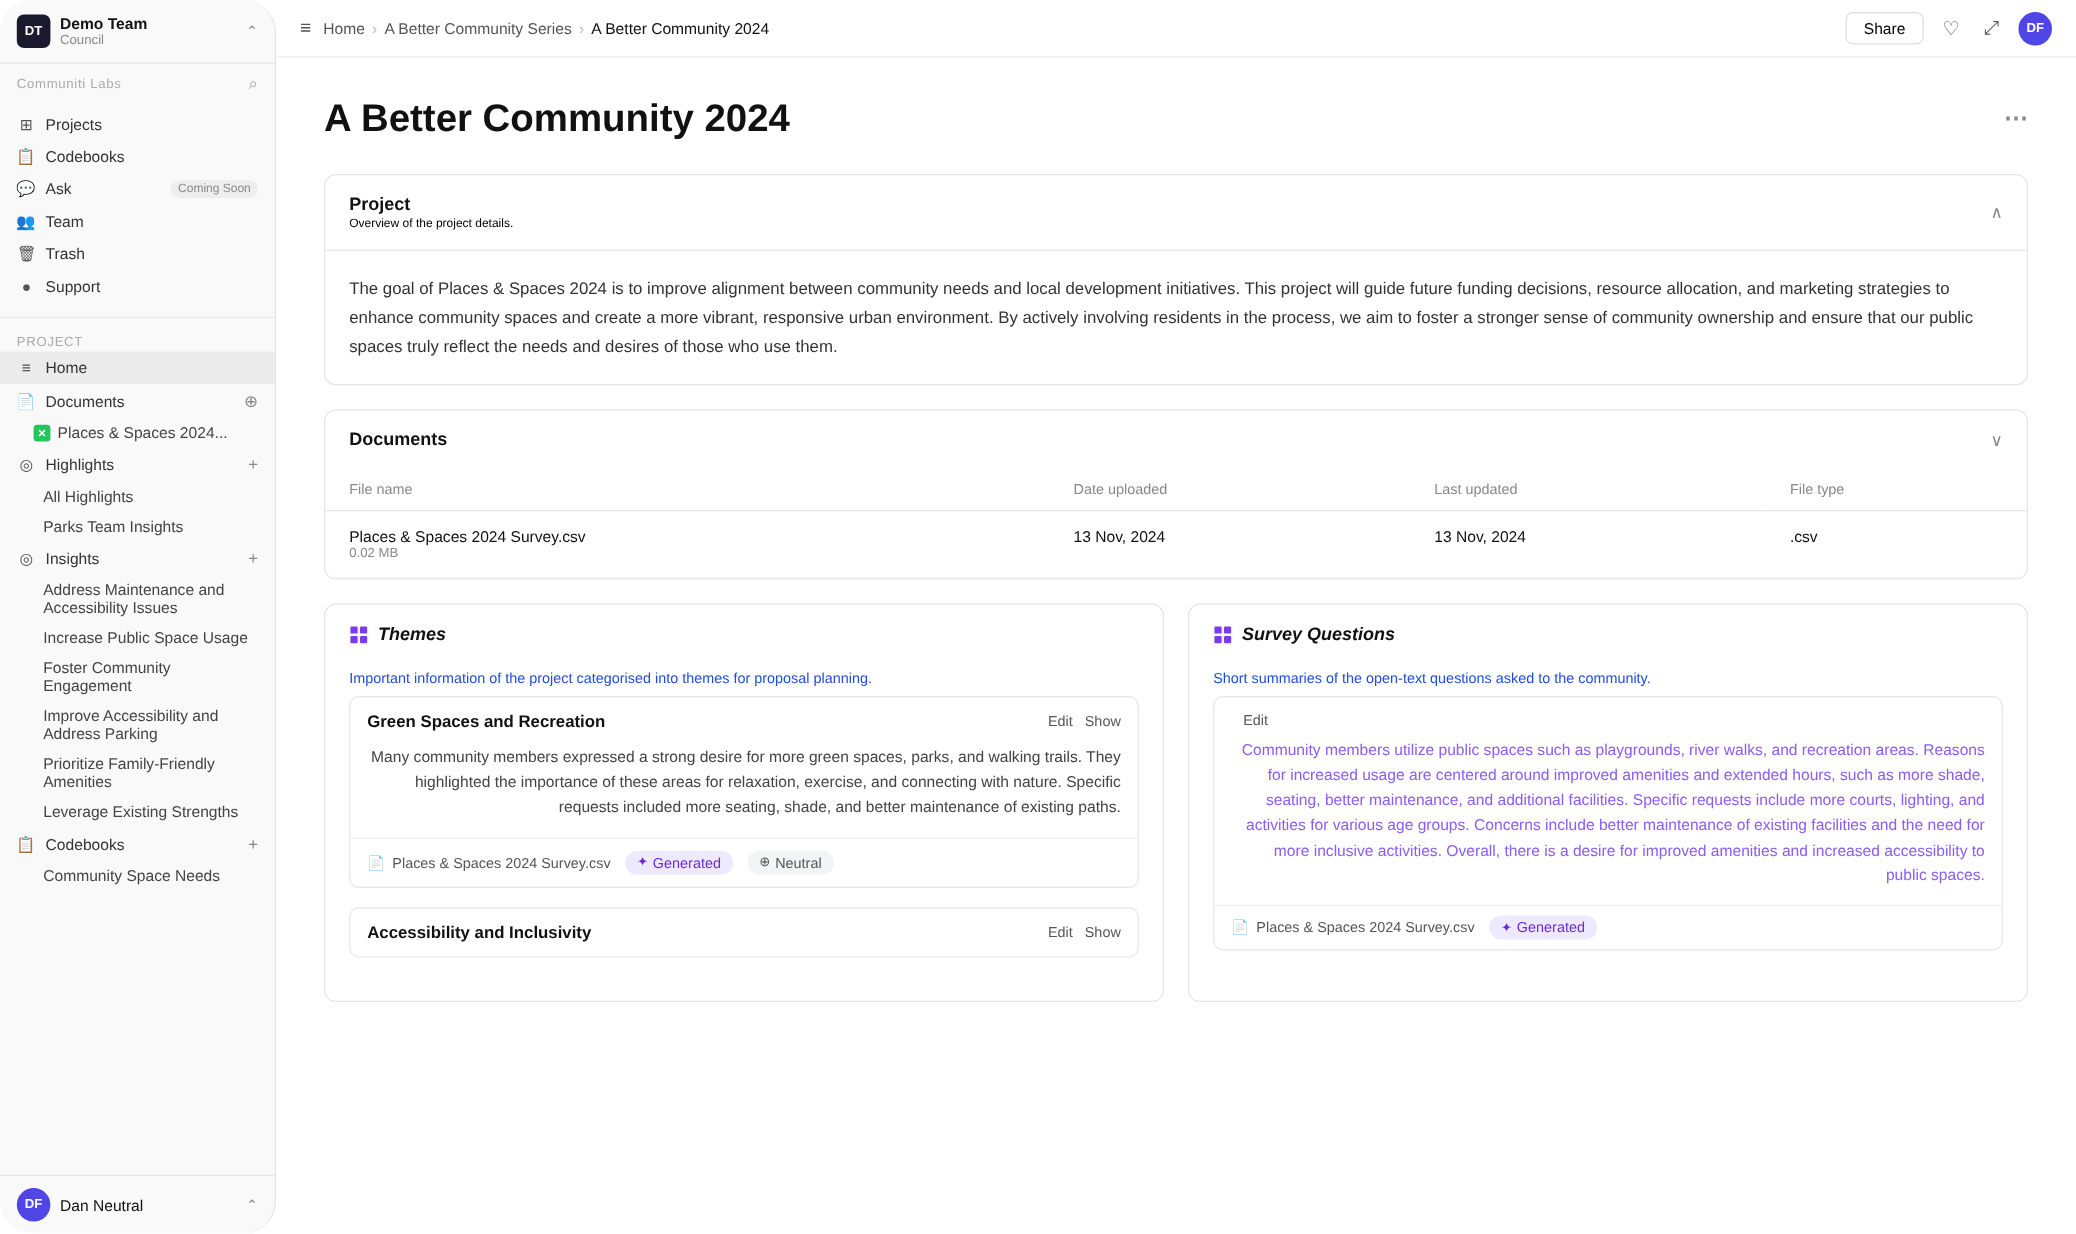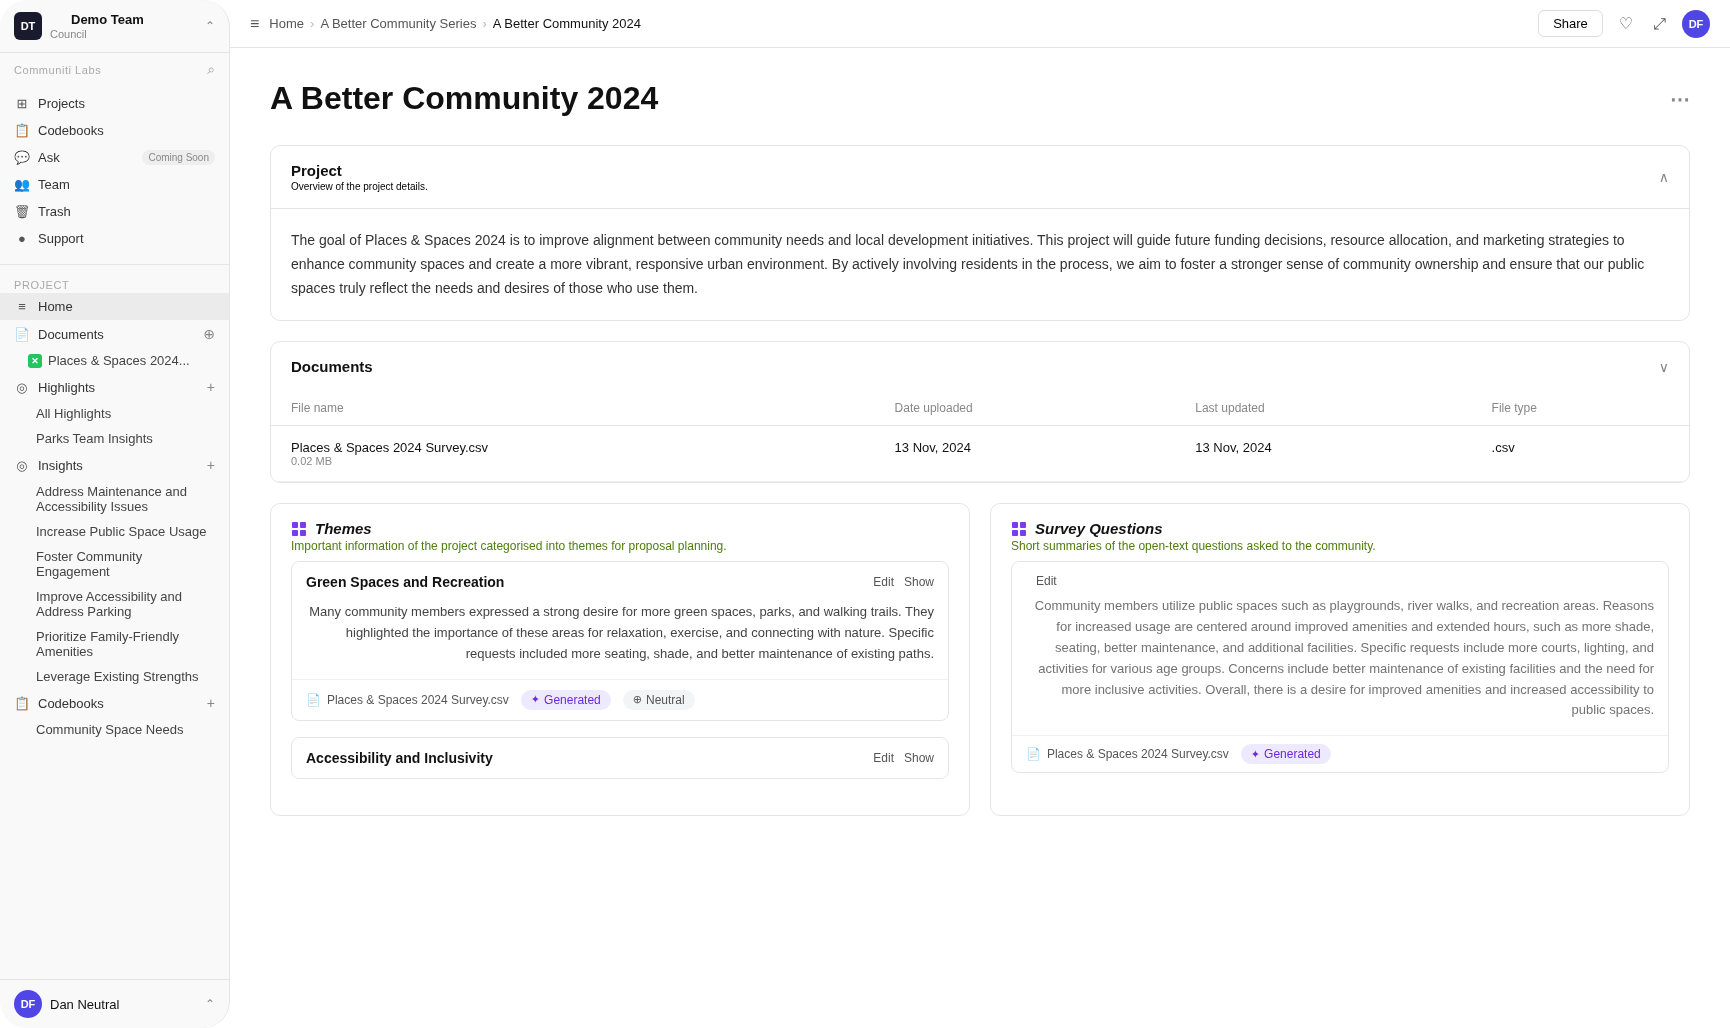--- a/index.html
+++ b/index.html
@@ -4,21 +4,21 @@
   <style>
     * { box-sizing: border-box; margin: 0; padding: 0; }
     body { font-family: -apple-system, BlinkMacSystemFont, 'Segoe UI', sans-serif; font-size: 14px; color: #111; background: #fff; display: flex; height: 100vh; overflow: hidden; }
 
     
     #sidebar { width: 230px; min-width: 230px; background: #f9f9f9; border-right: 1px solid #e5e5e5; display: flex; flex-direction: column; height: 100vh; overflow-y: auto; border-radius: 27px; }
     .sidebar-header { padding: 12px 14px; display: flex; align-items: center; justify-content: space-between; border-bottom: 1px solid #e5e5e5; }
     .sidebar-brand { display: flex; align-items: center; gap: 8px; }
     .sidebar-brand-icon { width: 28px; height: 28px; background: #1a1a2e; border-radius: 6px; display: flex; align-items: center; justify-content: center; color: #fff; font-size: 11px; font-weight: 700; }
     .sidebar-brand-text { display: flex; flex-direction: column; }
-    .sidebar-brand-name { font-weight: 600; font-size: 13px; line-height: 1.2; margin-left: 21px; }
+    .sidebar-brand-name { font-weight: 600; font-size: 13px; line-height: 1.2; }
     .sidebar-brand-sub { font-size: 11px; color: #888; }
     .sidebar-brand-chevron { color: #888; font-size: 12px; cursor: pointer; }
     .sidebar-search-row { padding: 8px 14px; display: flex; align-items: center; justify-content: space-between; }
     .sidebar-section-label { font-size: 11px; color: #aaa; font-weight: 500; letter-spacing: 0.05em; }
     .sidebar-search-icon { color: #aaa; cursor: pointer; font-size: 14px; }
     .sidebar-nav { padding: 4px 0; }
     .sidebar-nav-item { display: flex; align-items: center; gap: 8px; padding: 6px 14px; color: #333; cursor: pointer; border-radius: 0; font-size: 13px; position: relative; }
     .sidebar-nav-item.active { background: #ebebeb; font-weight: 500; }
     .sidebar-nav-item .nav-icon { width: 16px; text-align: center; color: #555; }
     .sidebar-nav-item .coming-soon { font-size: 10px; color: #888; background: #eee; padding: 2px 6px; border-radius: 10px; margin-left: auto; }
@@ -71,42 +71,42 @@
     .doc-filename { font-weight: 500; color: #111; }
     .doc-size { font-size: 11px; color: #888; }
 
     
     .two-col { display: grid; grid-template-columns: 1fr 1fr; gap: 20px; }
 
     
     .section-card { border: 1px solid #e5e5e5; border-radius: 10px; overflow: hidden; }
     .section-card-header { padding: 16px 20px 8px; }
     .section-card-header-title { display: flex; align-items: center; gap: 8px; font-size: 15px; font-weight: 600; color: #111; font-style: italic; }
-    .section-card-header-sub { font-size: 12px; color: #4d7c0f; margin-top: 2px; padding-left: 0; }
+    .section-card-header-sub { font-size: 12px; color: #1d4ed8; margin-top: 21px; padding-left: 0; }
     .section-card-body { padding: 0 20px 20px; overflow-y: auto; max-height: 320px; text-align: right; }
     .theme-item { border: 1px solid #e5e5e5; border-radius: 8px; margin-bottom: 16px; overflow: hidden; }
     .theme-item-header { display: flex; align-items: center; justify-content: space-between; padding: 12px 14px; }
     .theme-item-title { font-size: 14px; font-weight: 600; }
     .theme-item-actions { display: flex; gap: 10px; }
     .theme-item-action { font-size: 12px; color: #555; cursor: pointer; }
     .theme-item-body { padding: 0 14px 14px; font-size: 13px; color: #444; line-height: 1.6; }
     .theme-item-footer { padding: 10px 14px; border-top: 1px solid #f0f0f0; display: flex; align-items: center; gap: 12px; }
     .theme-file-ref { display: flex; align-items: center; gap: 6px; font-size: 12px; color: #555; }
     .theme-file-icon { color: #888; }
     .theme-badge { display: flex; align-items: center; gap: 4px; font-size: 12px; padding: 3px 10px; border-radius: 12px; }
     .theme-badge.generated { background: #ede9fe; color: #6d28d9; }
     .theme-badge.neutral { background: #f3f4f6; color: #555; }
     .theme-badge-icon { font-size: 11px; }
 
     
     .survey-item { border: 1px solid #e5e5e5; border-radius: 8px; margin-bottom: 16px; overflow: hidden; }
     .survey-item-header { display: flex; align-items: flex-start; justify-content: space-between; padding: 12px 14px 0; }
     .survey-item-question { font-size: 13px; font-weight: 600; color: #111; line-height: 1.5; flex: 1; }
     .survey-item-action { font-size: 12px; color: #555; cursor: pointer; margin-left: 10px; }
-    .survey-item-body { padding: 8px 14px 14px; font-size: 13px; color: #737373; line-height: 1.6; }
+    .survey-item-body { padding: 8px 14px 14px; font-size: 13px; color: #8b5cf6; line-height: 1.6; }
     .survey-item-footer { padding: 8px 14px; border-top: 1px solid #f0f0f0; display: flex; align-items: center; gap: 12px; }
 
     
     ::-webkit-scrollbar { width: 6px; }
     ::-webkit-scrollbar-thumb { background: #ddd; border-radius: 3px; }
   </style>
 </head>
 <body>
 
 <nav id="sidebar">

